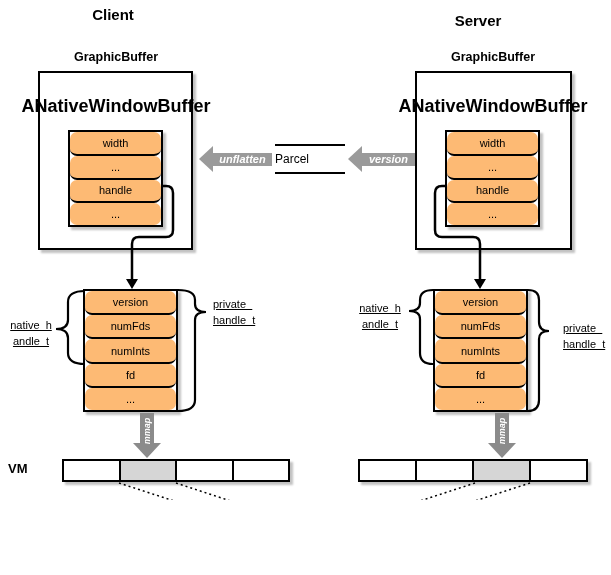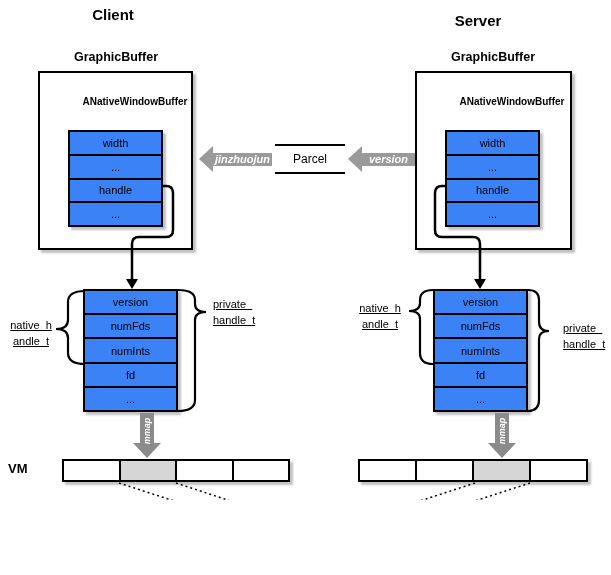--- a/index.html
+++ b/index.html
@@ -4,38 +4,38 @@
 <style>
   html,body { margin:0; padding:0; background:#ffffff; }
   .canvas {
     position:relative; width:611px; height:500px; overflow:hidden;
     font-family:"Liberation Sans", sans-serif; color:#000; background:#fff;
   }
   .abs { position:absolute; }
   .ctr { transform:translateX(-50%); }
   .title { font-size:15px; font-weight:bold; white-space:nowrap; }
   .gb-label { font-size:12.5px; font-weight:bold; white-space:nowrap; }
-  .anw-title { font-size:10px; font-weight:bold; white-space:nowrap;margin-left:19px; }
+  .anw-title { font-size:18px; font-weight:bold; white-space:nowrap; }
   .outer-box {
     background:#fff; border:2px solid #000; box-sizing:border-box;
     box-shadow:3px 3px 2px #c2c2c2;
   }
   .ftable {
     background:#fff; border:2px solid #000; box-sizing:border-box;
     box-shadow:3px 3px 2px #c2c2c2; display:flex; flex-direction:column;
   }
   .ftable .row {
     flex:1; display:flex; align-items:center; justify-content:center;
-    font-size:11px; border-bottom:2px solid #000; background:#3b82f6;
+    font-size:11px; border-bottom:2px solid #000; background:#fdba74;border-radius:7px;
   }
   .ftable .row:last-child { border-bottom:none; }
   .brace-label { font-size:11px; line-height:16px; white-space:pre-line;text-decoration:underline; }
   .parcel-box {
     border-top:2px solid #000; border-bottom:2px solid #000; box-sizing:border-box;
-    display:flex; align-items:center; justify-content:center; font-size:12px;
+    display:flex; align-items:center; font-size:12px;
     background:#fff;
   }
   .h-arrow { height:27px; }
   .h-arrow .head {
     position:absolute; left:0; top:0; width:0; height:0;
     border-top:13px solid transparent; border-bottom:13px solid transparent;
     border-right:14px solid #9a9a9a;
   }
   .h-arrow .body { position:absolute; left:14px; top:7px; height:13px; right:0; background:#9a9a9a; }
   .h-arrow .lbl {
@@ -97,21 +97,21 @@
     <div class="row">handle</div>
     <div class="row">...</div>
   </div>
 
   <div class="abs parcel-box" style="left:275px; top:144px; width:70px; height:30px;">
     <span>Parcel</span>
   </div>
   <div class="abs h-arrow" style="left:199px; top:146px; width:73px;">
     <span class="head"></span>
     <span class="body"></span>
-    <span class="lbl">jinzhuojun</span>
+    <span class="lbl">unflatten</span>
   </div>
   <div class="abs h-arrow" style="left:348px; top:146px; width:67px;">
     <span class="head"></span>
     <span class="body"></span>
     <span class="lbl">version</span>
   </div>
 
   <div class="abs ftable" style="left:83px; top:289px; width:95px; height:123px;">
     <div class="row">version</div>
     <div class="row">numFds</div>

